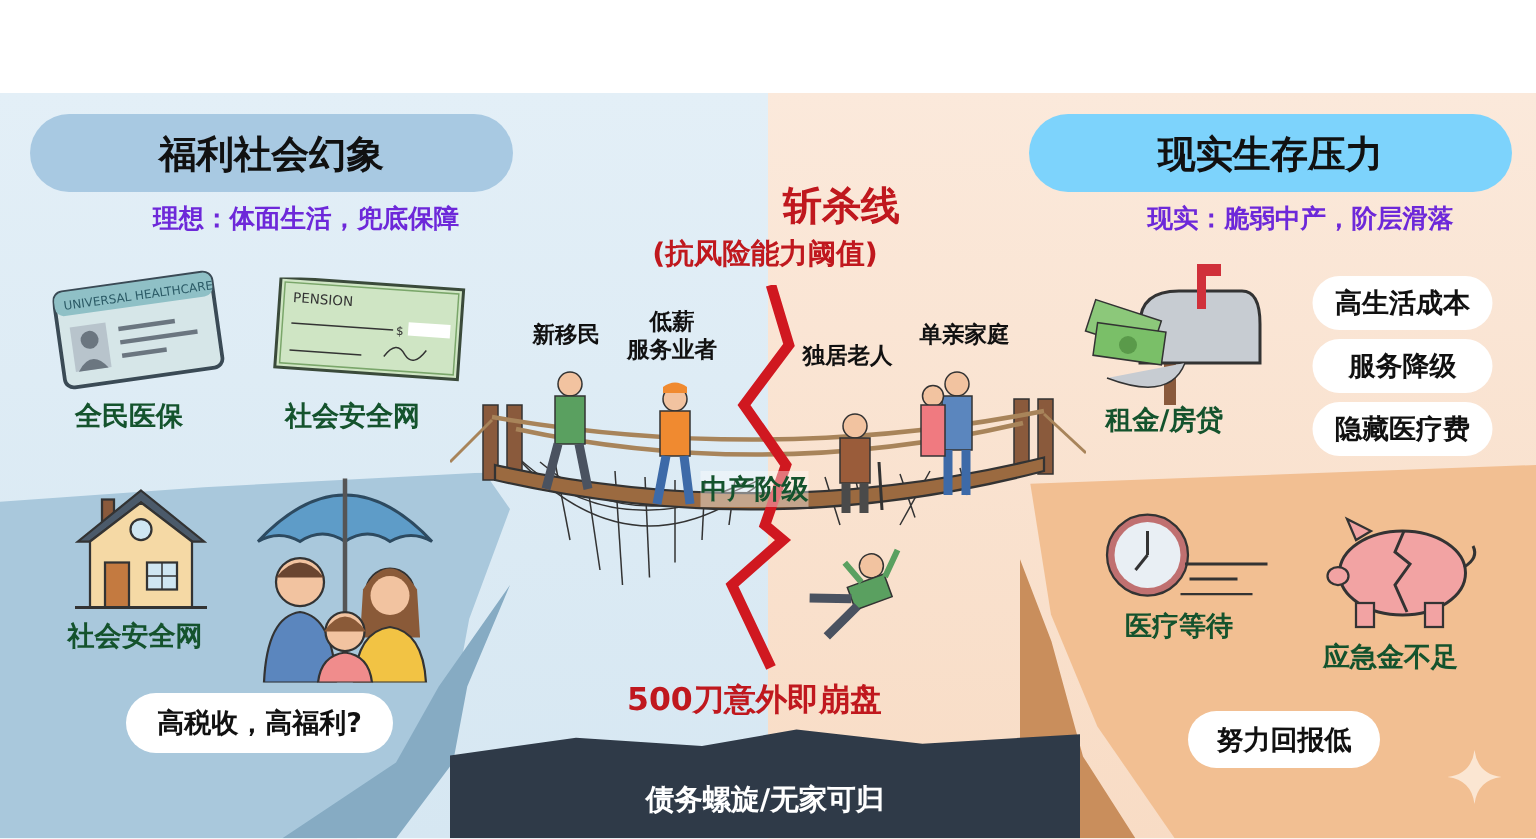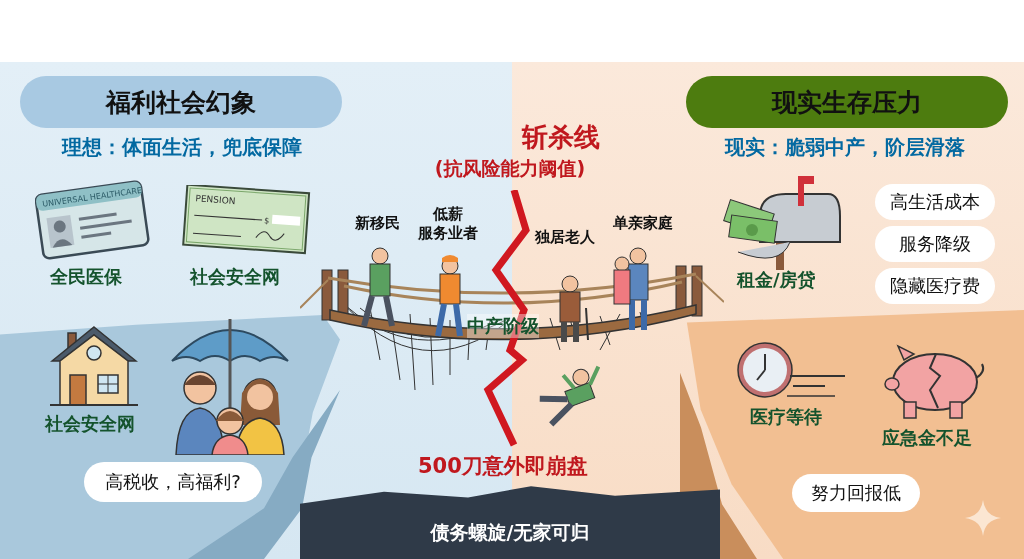--- a/index.html
+++ b/index.html
@@ -9,24 +9,24 @@
   .bg-left{position:absolute;left:0;top:62px;width:512px;height:497px;background:linear-gradient(180deg,#e3eff7 0%,#d6e7f2 100%);}
   .bg-right{position:absolute;left:512px;top:62px;width:512px;height:497px;background:linear-gradient(180deg,#fbe9db 0%,#f8dcc5 100%);}
   .cliff-left{position:absolute;left:0;top:315px;width:340px;height:244px;background:#a9c8dc;clip-path:polygon(0 8%,40% 4%,95% 0,100% 10%,92% 40%,88% 70%,70% 100%,0 100%);}
   .cliff-left2{position:absolute;left:150px;top:390px;width:190px;height:169px;background:#86abc3;clip-path:polygon(100% 0,85% 40%,80% 70%,60% 100%,20% 100%,60% 70%,75% 40%);}
   .cliff-right{position:absolute;left:680px;top:310px;width:344px;height:249px;background:#f2bf92;clip-path:polygon(2% 5%,100% 0,100% 100%,30% 100%,15% 70%,6% 40%);}
   .cliff-right2{position:absolute;left:680px;top:340px;width:140px;height:219px;background:#c98e5c;clip-path:polygon(0 15%,15% 40%,30% 75%,55% 100%,10% 100%,0 100%);}
   .abyss{position:absolute;left:300px;top:480px;width:420px;height:79px;background:#2f3a48;clip-path:polygon(0 30%,20% 15%,40% 22%,55% 8%,75% 20%,100% 12%,100% 100%,0 100%);}
   .abyss-text{position:absolute;left:300px;top:520px;width:420px;text-align:center;color:#fff;font-size:19px;font-weight:bold;}
   .pill{position:absolute;border-radius:30px;display:flex;align-items:center;justify-content:center;font-weight:bold;color:#111;}
   .pill-left{left:20px;top:76px;width:322px;height:52px;background:#a8c9e2;font-size:25px;}
-  .pill-right{left:686px;top:76px;width:322px;height:52px;background:#4d7c0f;font-size:25px;}
-  .sub{position:absolute;font-size:20px;font-weight:bold;color:#0369a1;}
+  .pill-right{left:686px;top:76px;width:322px;height:52px;background:#7dd3fc;font-size:25px;}
+  .sub{position:absolute;font-size:17px;font-weight:bold;color:#6d28d9;margin-left:40px;}
   .lbl{position:absolute;font-size:18px;font-weight:bold;color:#14532d;text-align:center;white-space:nowrap;}
-  .white-pill{position:absolute;background:#fff;border-radius:22px;font-size:18px;font-weight:normal;color:#111;display:flex;align-items:center;justify-content:center;}
+  .white-pill{position:absolute;background:#fff;border-radius:22px;font-size:18px;font-weight:bold;color:#111;display:flex;align-items:center;justify-content:center;}
   .red{color:#c0181e;}
   .redtitle{position:absolute;left:420px;top:120px;width:180px;text-align:right;font-size:26px;font-weight:bold;color:#c0181e;}
   .redsub{position:absolute;left:420px;top:156px;width:180px;text-align:center;font-size:19px;font-weight:bold;color:#c0181e;}
   .group-lbl{position:absolute;font-size:15px;font-weight:bold;color:#111;text-align:center;line-height:19px;}
   .svgbox{position:absolute;}
   .sparkle{position:absolute;left:965px;top:500px;width:36px;height:36px;}
 </style>
 </head>
 <body>
 

